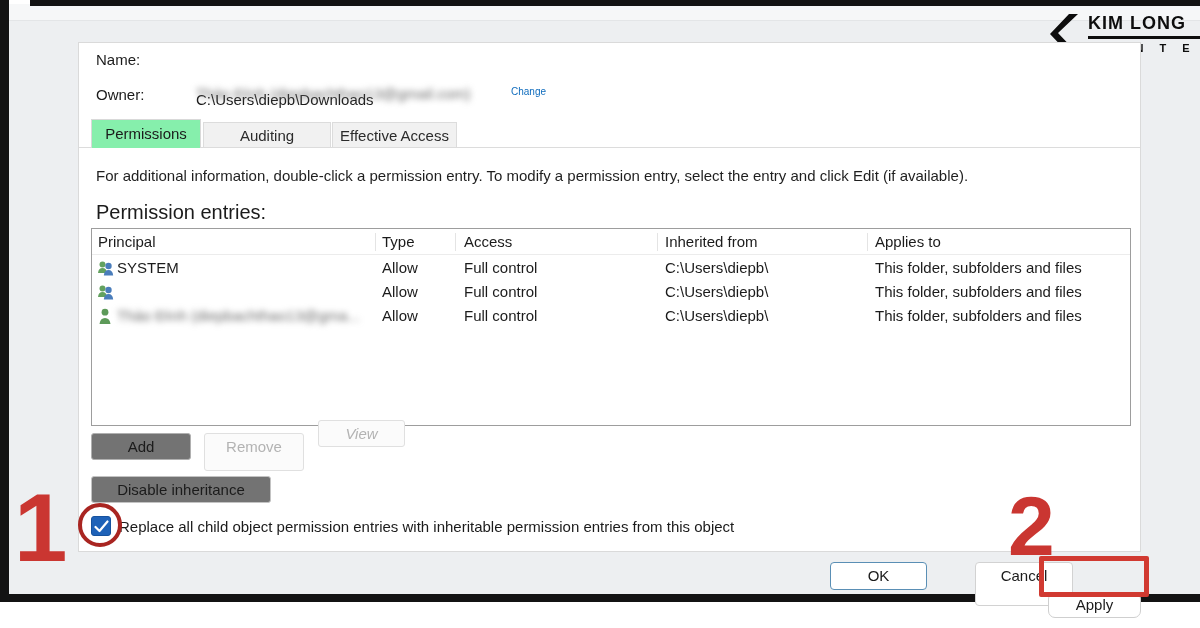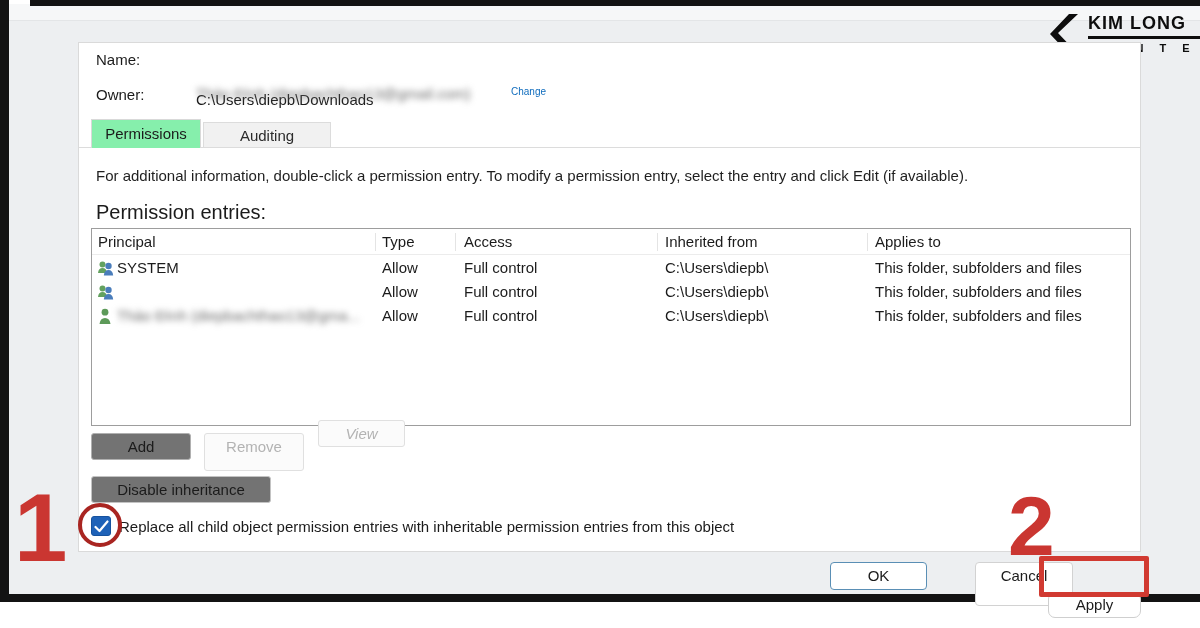--- a/index.html
+++ b/index.html
@@ -109,20 +109,21 @@
     <span class="abs fld-label" style="left:17px;top:8px;">Name:</span>
     <span class="abs fld-value" style="left:117px;top:8px;margin-top:40px;">C:\Users\diepb\Downloads</span>
 
     <span class="abs fld-label" style="left:17px;top:43px;">Owner:</span>
     <span class="abs fld-value blurred" style="left:117px;top:42px;">Thảo Đình (diepbachthao13@gmail.com)</span>
     <span class="abs link" style="left:432px;top:43px;">Change</span>
 
     <div class="abs tabline"></div>
     <div class="abs tab tab-active">Permissions</div>
     <div class="abs tab tab-idle tab-auditing">Auditing</div>
+    <div class="abs tab tab-idle tab-effective">Effective Access</div>
 
     <div class="abs instruction">For additional information, double-click a permission entry. To modify a permission entry, select the entry and click Edit (if available).</div>
     <div class="abs entries-label">Permission entries:</div>
 
     <div class="abs lv">
       <div class="lv-header">
         <span class="lv-h" style="left:6px;">Principal</span>
         <span class="lv-h" style="left:290px;">Type</span>
         <span class="lv-h" style="left:372px;">Access</span>
         <span class="lv-h" style="left:573px;">Inherited from</span>

